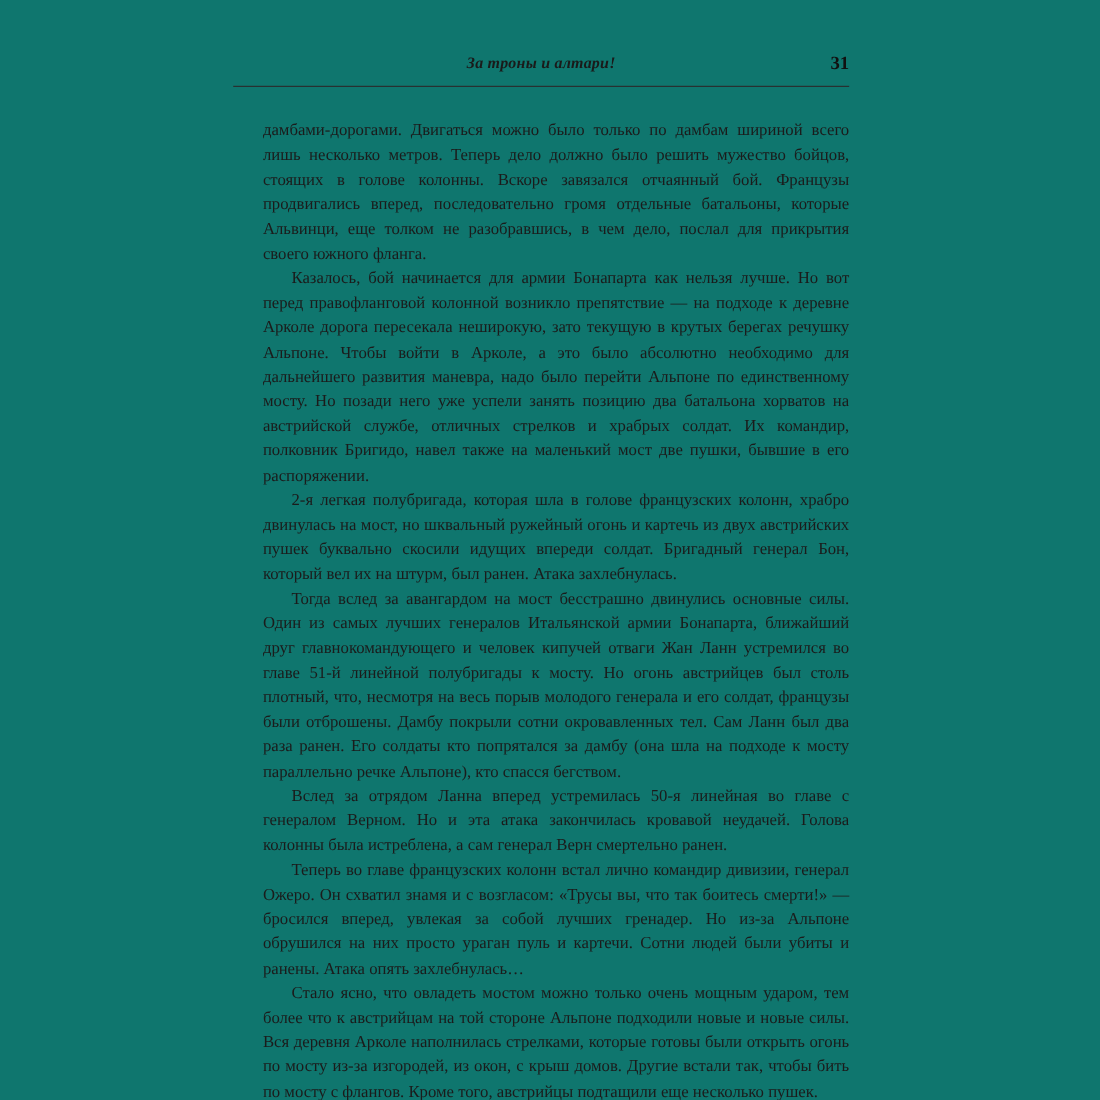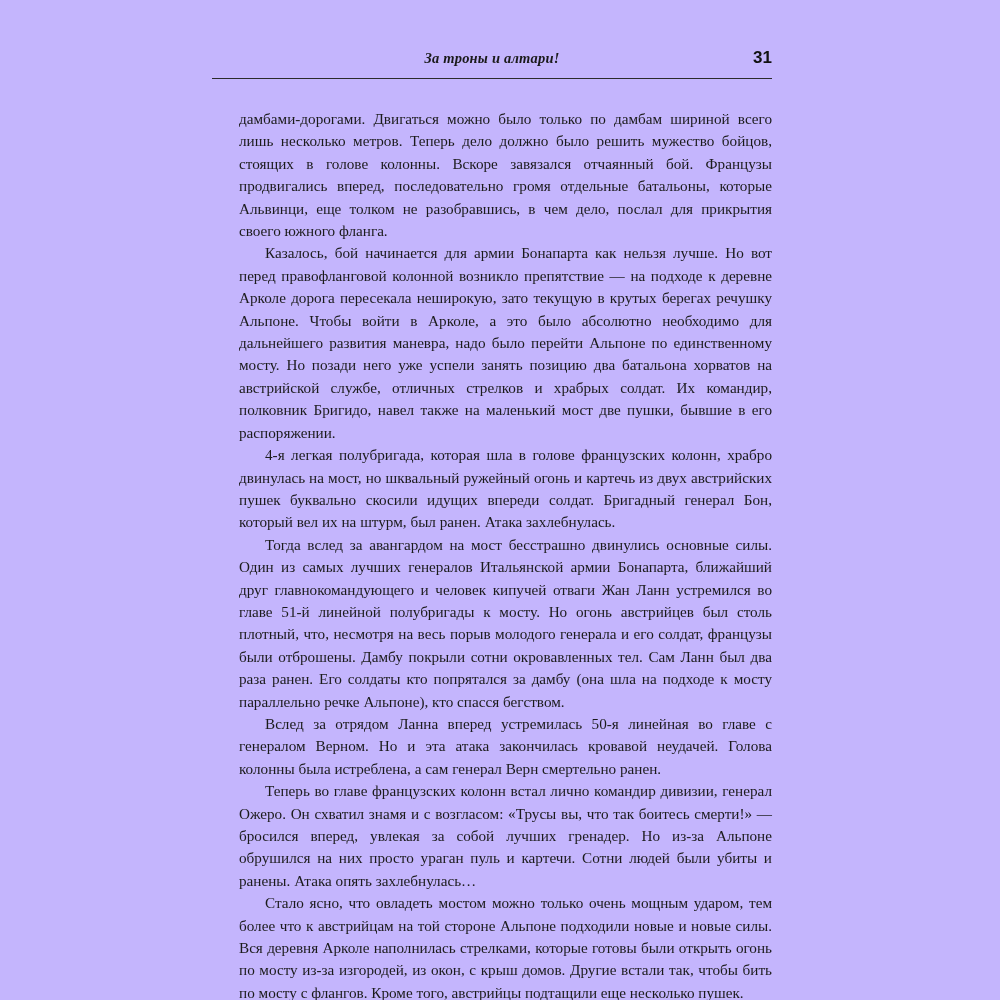--- a/index.html
+++ b/index.html
@@ -3,21 +3,21 @@
 <meta charset="utf-8">
 <style>
   html, body {
     margin: 0;
     padding: 0;
     background: #ffffff;
   }
   .page {
     width: 1000px;
     height: 1000px;
-    background: #c4b5fd;
+    background: #0f766e;
     position: relative;
     box-sizing: border-box;
     overflow: hidden;
     padding-left: 24px;
   }
   .page-inner {
     position: absolute;
     left: 212px;
     top: 48px;
     width: 560px;
@@ -33,21 +33,21 @@
     font-size: 14.5px;
     color: #1a1a1a;
     text-align: center;
     letter-spacing: 0.2px;
     line-height: 20px;
   }
   .page-number {
     position: absolute;
     right: 0;
     top: 0;
-    font-family: Liberation Sans, sans-serif;
+    font-family: Liberation Serif, serif;
     font-weight: bold;
     font-size: 17px;
     color: #111111;
     line-height: 20px;
   }
   .header-rule {
     position: absolute;
     left: 0;
     right: 0;
     top: 30px;
@@ -81,21 +81,21 @@
 
     <div class="header">
       <div class="header-title">За троны и алтари!</div>
       <div class="page-number">31</div>
       <div class="header-rule"></div>
     </div>
 
     <div class="body-text">
       <p class="first">дамбами-дорогами. Двигаться можно было только по дамбам шириной всего лишь несколько метров. Теперь дело должно было решить мужество бойцов, стоящих в голове колонны. Вскоре завязался отчаянный бой. Французы продвигались вперед, последовательно громя отдельные батальоны, которые Альвинци, еще толком не разобравшись, в чем дело, послал для прикрытия своего южного фланга.</p>
       <p>Казалось, бой начинается для армии Бонапарта как нельзя лучше. Но вот перед правофланговой колонной возникло препятствие — на подходе к деревне Арколе дорога пересекала неширокую, зато текущую в крутых берегах речушку Альпоне. Чтобы войти в Арколе, а это было абсолютно необходимо для дальнейшего развития маневра, надо было перейти Альпоне по единственному мосту. Но позади него уже успели занять позицию два батальона хорватов на австрийской службе, отличных стрелков и храбрых солдат. Их командир, полковник Бригидо, навел также на маленький мост две пушки, бывшие в его распоряжении.</p>
-      <p>4-я легкая полубригада, которая шла в голове французских колонн, храбро двинулась на мост, но шквальный ружейный огонь и картечь из двух австрийских пушек буквально скосили идущих впереди солдат. Бригадный генерал Бон, который вел их на штурм, был ранен. Атака захлебнулась.</p>
+      <p>2-я легкая полубригада, которая шла в голове французских колонн, храбро двинулась на мост, но шквальный ружейный огонь и картечь из двух австрийских пушек буквально скосили идущих впереди солдат. Бригадный генерал Бон, который вел их на штурм, был ранен. Атака захлебнулась.</p>
       <p>Тогда вслед за авангардом на мост бесстрашно двинулись основные силы. Один из самых лучших генералов Итальянской армии Бонапарта, ближайший друг главнокомандующего и человек кипучей отваги Жан Ланн устремился во главе 51-й линейной полубригады к мосту. Но огонь австрийцев был столь плотный, что, несмотря на весь порыв молодого генерала и его солдат, французы были отброшены. Дамбу покрыли сотни окровавленных тел. Сам Ланн был два раза ранен. Его солдаты кто попрятался за дамбу (она шла на подходе к мосту параллельно речке Альпоне), кто спасся бегством.</p>
       <p>Вслед за отрядом Ланна вперед устремилась 50-я линейная во главе с генералом Верном. Но и эта атака закончилась кровавой неудачей. Голова колонны была истреблена, а сам генерал Верн смертельно ранен.</p>
       <p>Теперь во главе французских колонн встал лично командир дивизии, генерал Ожеро. Он схватил знамя и с возгласом: «Трусы вы, что так боитесь смерти!» — бросился вперед, увлекая за собой лучших гренадер. Но из-за Альпоне обрушился на них просто ураган пуль и картечи. Сотни людей были убиты и ранены. Атака опять захлебнулась…</p>
       <p>Стало ясно, что овладеть мостом можно только очень мощным ударом, тем более что к австрийцам на той стороне Альпоне подходили новые и новые силы. Вся деревня Арколе наполнилась стрелками, которые готовы были открыть огонь по мосту из-за изгородей, из окон, с крыш домов. Другие встали так, чтобы бить по мосту с флангов. Кроме того, австрийцы подтащили еще несколько пушек.</p>
     </div>
 
   </div>
 </div>
 
 </body></html>

